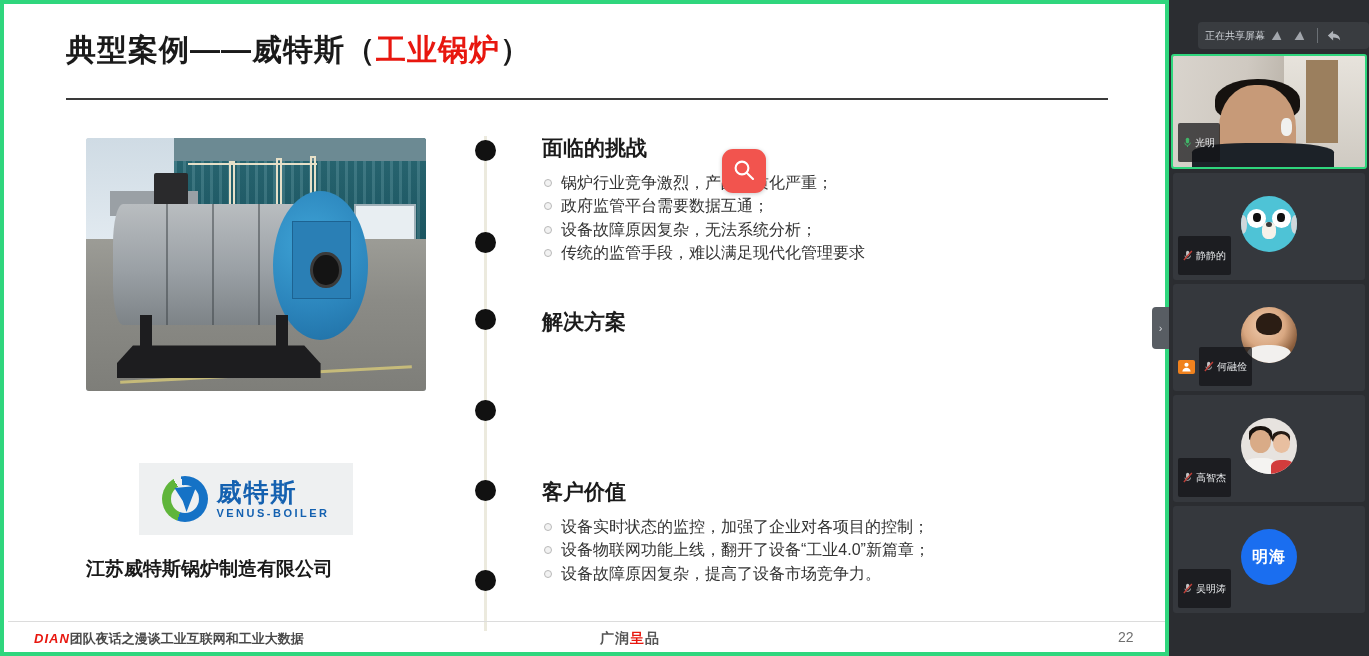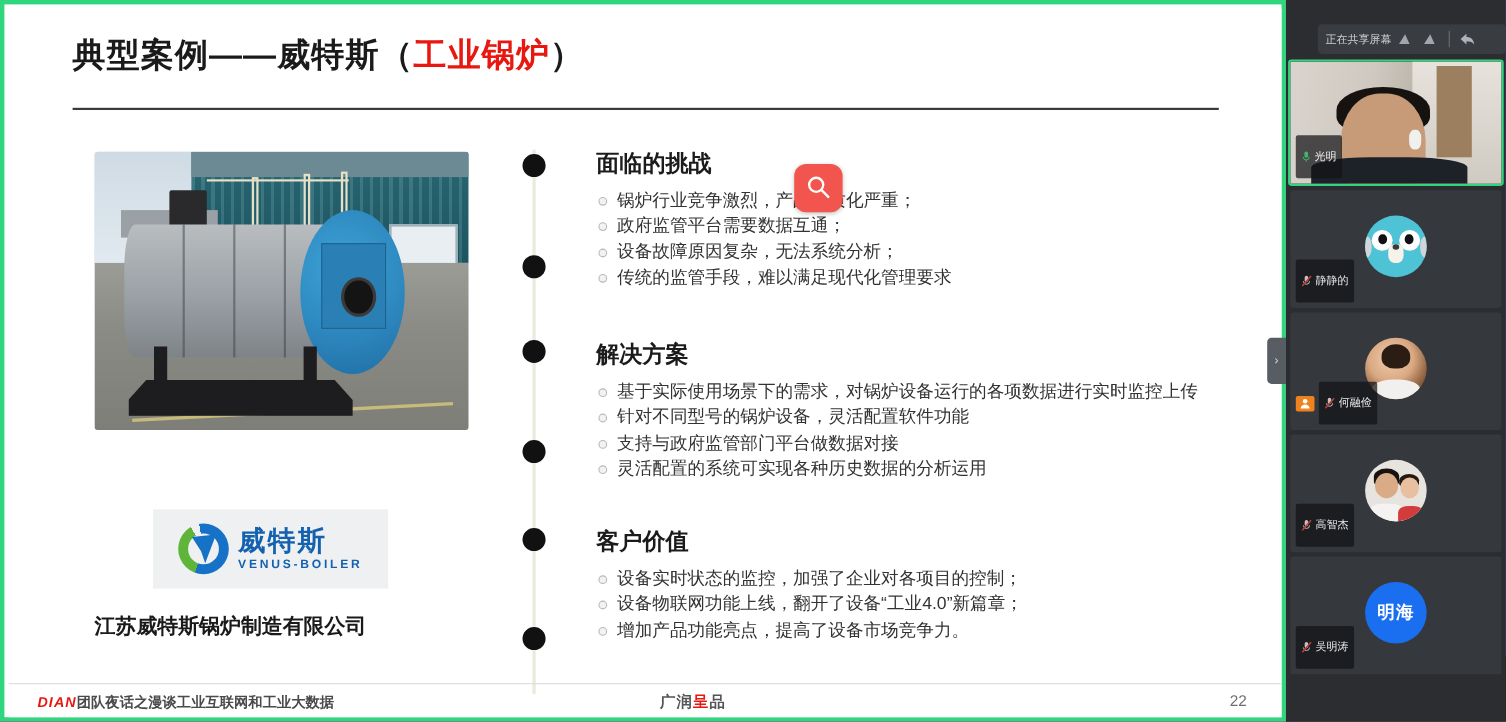--- a/index.html
+++ b/index.html
@@ -1,17 +1,17 @@
 <!DOCTYPE html>
 <html><head>
 <meta charset="utf-8">
 <style>
   html,body{margin:0;padding:0;background:#1f2125;}
   body{width:1369px;height:656px;overflow:hidden;font-family:"Liberation Sans","DejaVu Sans",sans-serif;}
-  #app{position:relative;width:1369px;height:596px;background:#8b5cf6;}
+  #app{position:relative;width:1369px;height:596px;background:#000000;}
 
   
   .share-frame{position:absolute;left:0;top:0;width:1169px;height:656px;border:4px solid #2fd67d;box-sizing:border-box;background:#ffffff;overflow:hidden;}
   .slide{position:absolute;left:4px;top:4px;width:1161px;height:648px;background:#ffffff;}
 
   
   .slide-title{position:absolute;left:58px;top:22px;font-size:30px;font-weight:bold;color:#1a1a1a;letter-spacing:1px;white-space:nowrap;}
   .slide-title .accent{color:#e8170f;}
   .title-rule{position:absolute;left:58px;top:90px;width:1042px;height:2px;background:#3a3a3a;}
 
@@ -187,34 +187,28 @@
         <ul class="bullets">
           <li>锅炉行业竞争激烈，产品同质化严重；</li>
           <li>政府监管平台需要数据互通；</li>
           <li>设备故障原因复杂，无法系统分析；</li>
           <li>传统的监管手段，难以满足现代化管理要求</li>
         </ul>
       </div>
 
       <div class="section" style="top:300px">
         <div class="sec-h">解决方案</div>
-        <ul class="bullets">
-          <li>基于实际使用场景下的需求，对锅炉设备运行的各项数据进行实时监控上传</li>
-          <li>针对不同型号的锅炉设备，灵活配置软件功能</li>
-          <li>支持与政府监管部门平台做数据对接</li>
-          <li>灵活配置的系统可实现各种历史数据的分析运用</li>
-        </ul>
       </div>
 
       <div class="section" style="top:470px">
         <div class="sec-h">客户价值</div>
         <ul class="bullets">
           <li>设备实时状态的监控，加强了企业对各项目的控制；</li>
           <li>设备物联网功能上线，翻开了设备“工业4.0”新篇章；</li>
-          <li>增加产品功能亮点，提高了设备市场竞争力。</li>
+          <li>设备故障原因复杂，提高了设备市场竞争力。</li>
         </ul>
       </div>
 
       <div class="magnifier">
         <svg width="24" height="24" viewBox="0 0 24 24" fill="none" stroke="#ffffff" stroke-width="2.1" stroke-linecap="round">
           <circle cx="10" cy="10" r="6.4"></circle>
             <line x1="14.9" y1="14.9" x2="21" y2="21"></line>
         </svg>
       </div>
 

